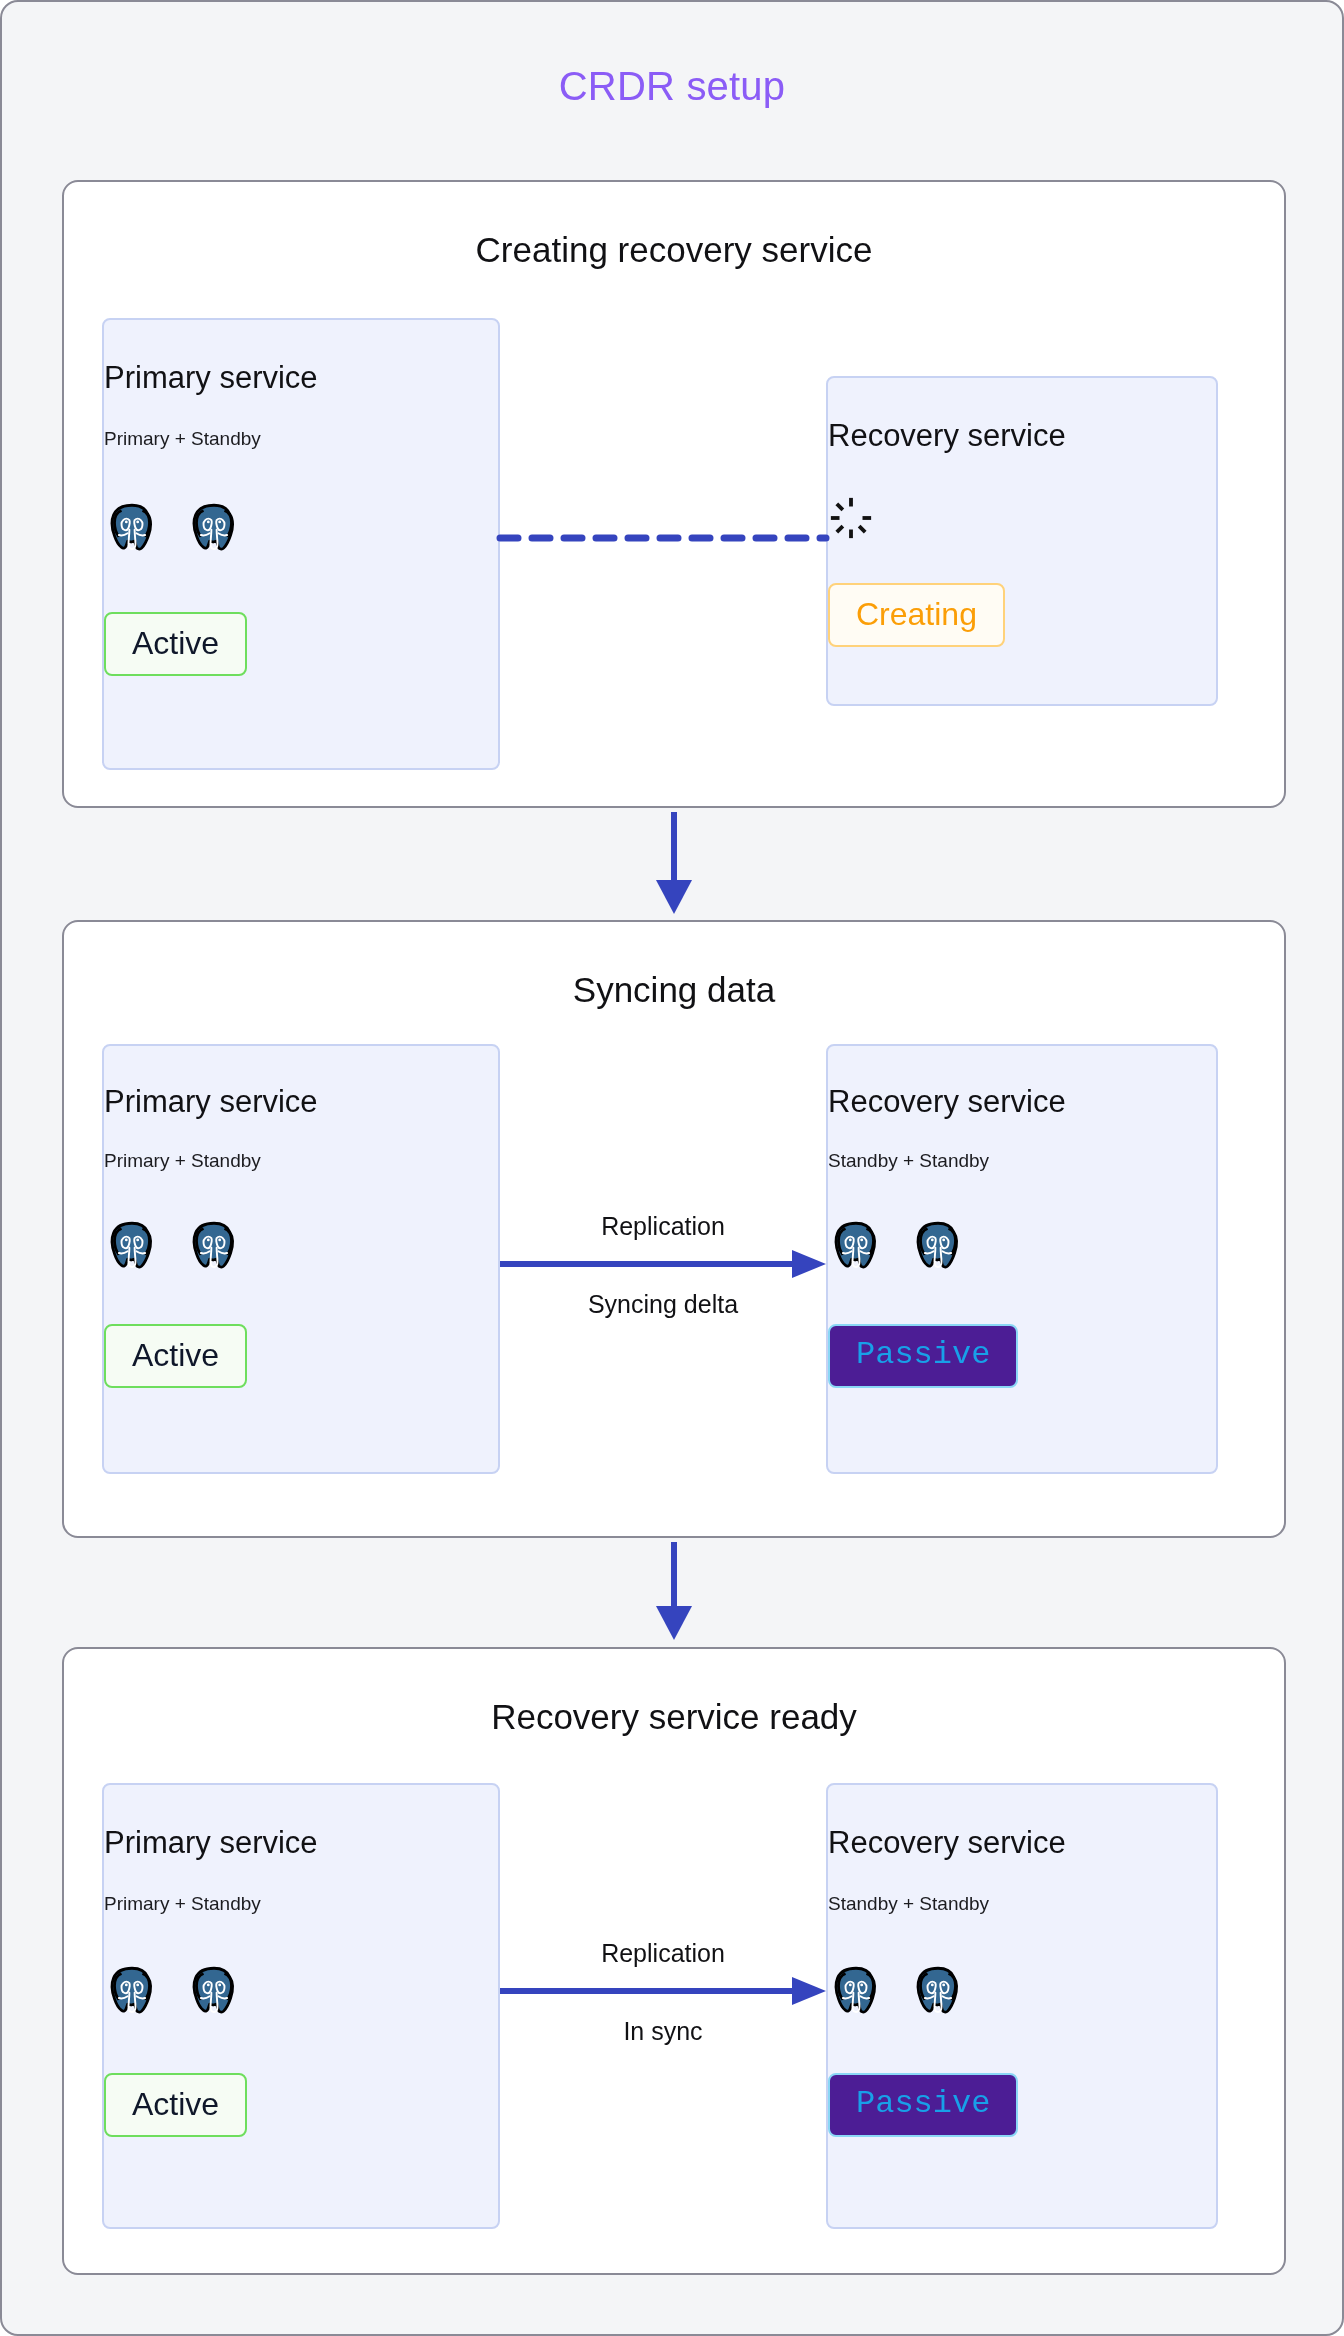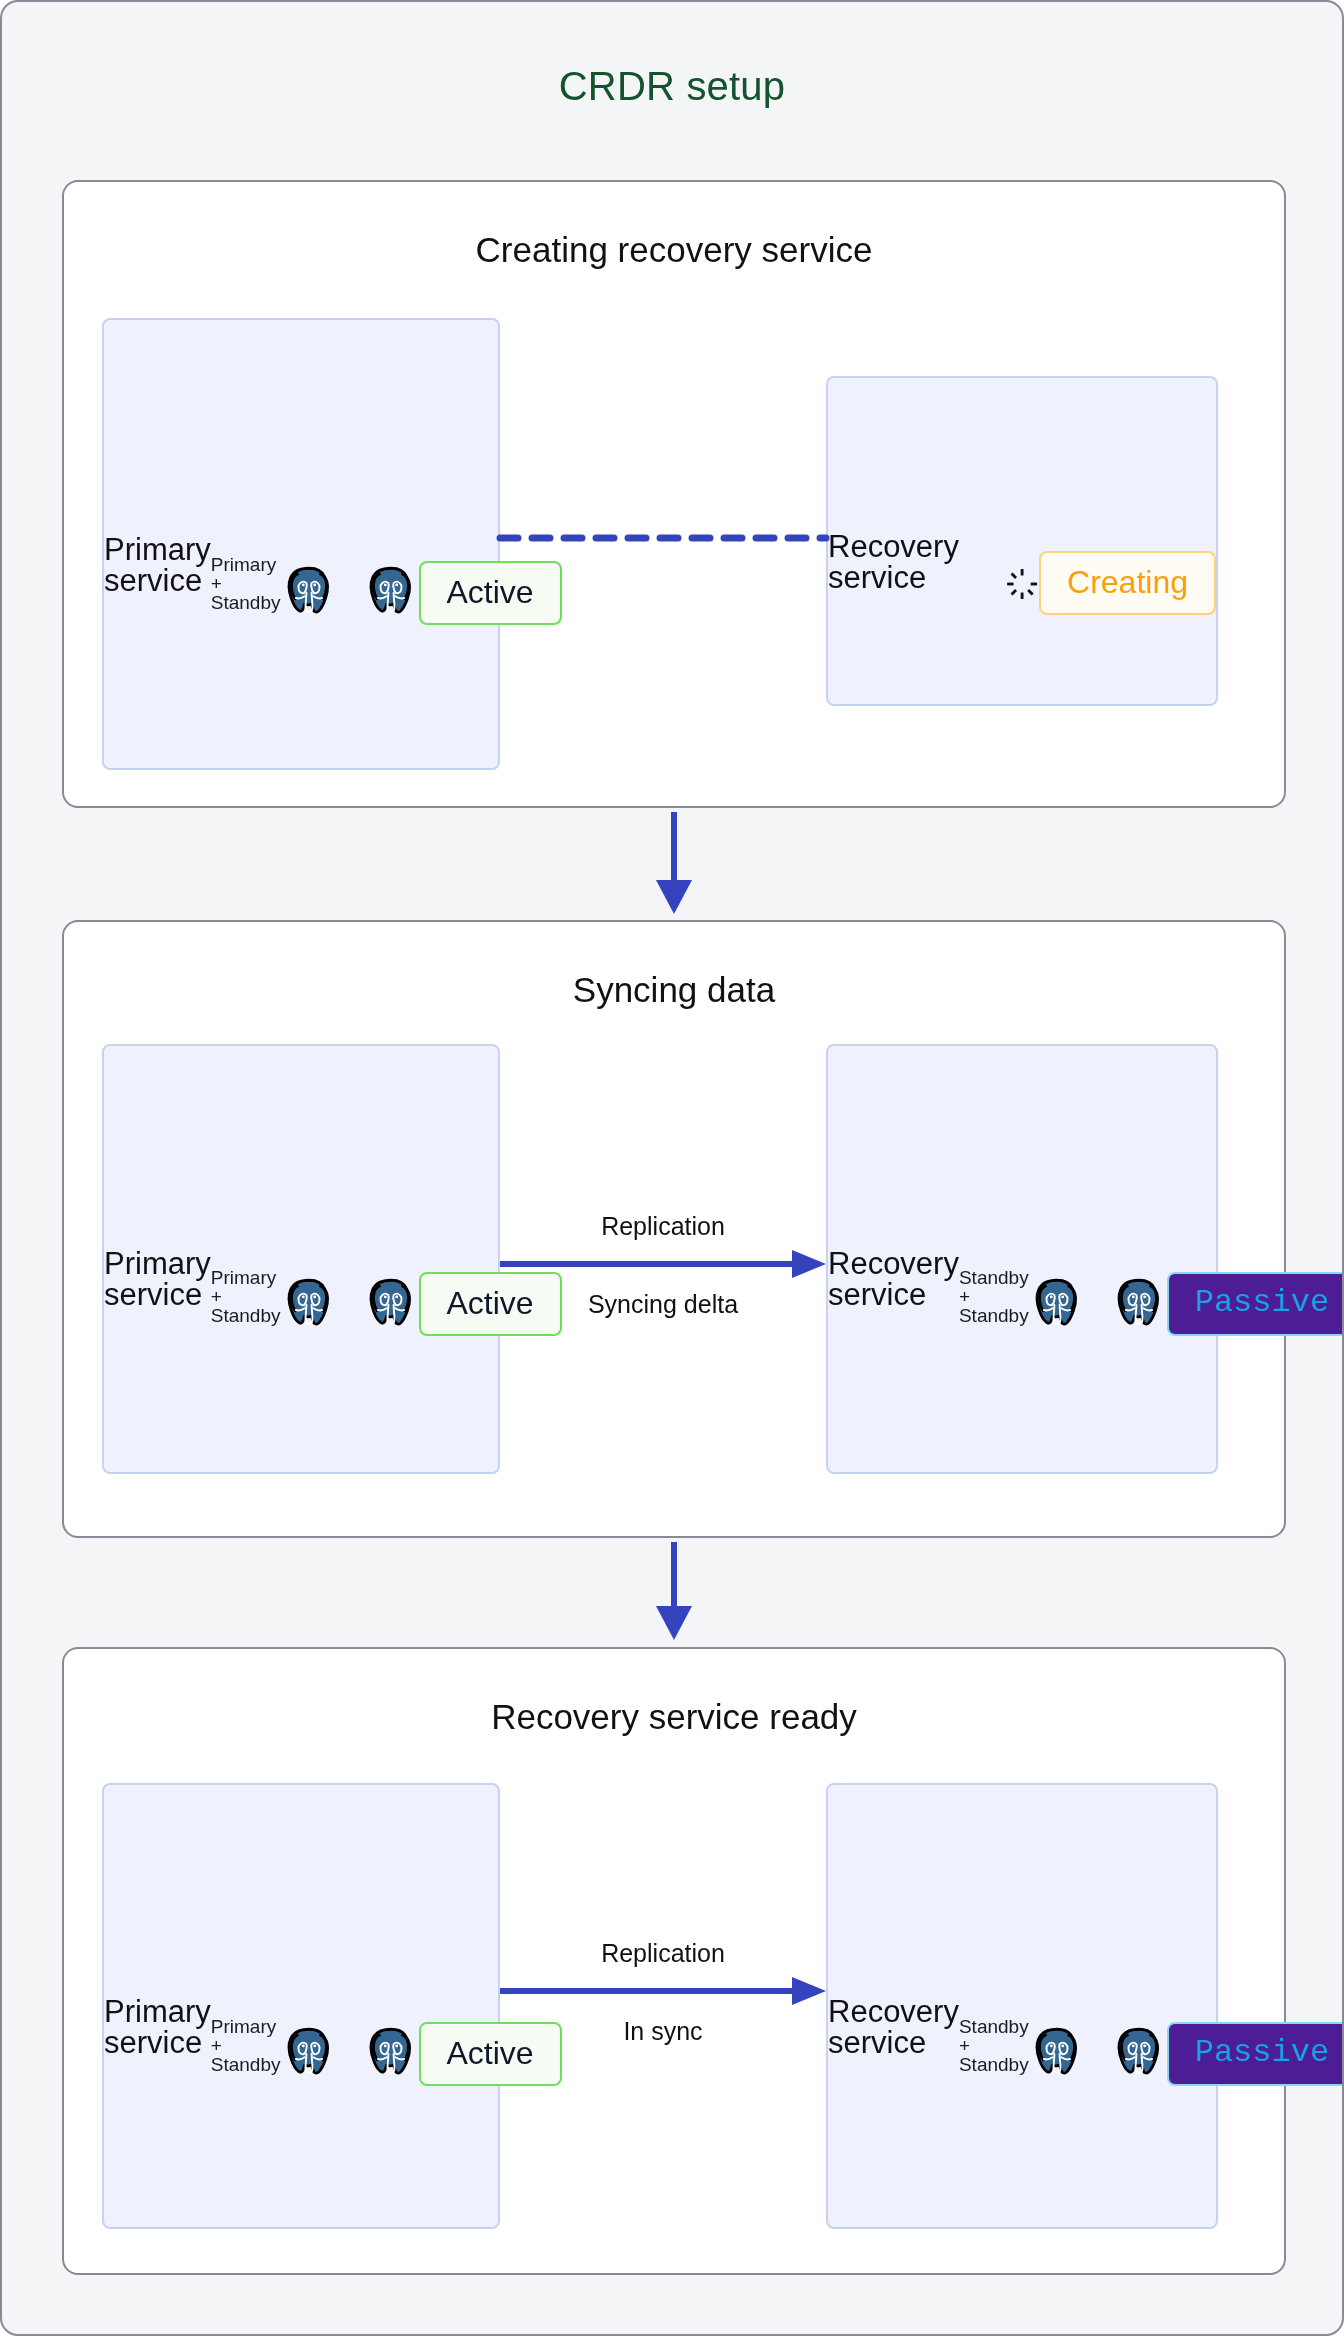--- a/index.html
+++ b/index.html
@@ -22,21 +22,21 @@
   }
 
   
   .page-title {
     position: absolute;
     top: 62px;
     left: 0;
     width: 100%;
     text-align: center;
     font-size: 40px;
-    color: #14532d;
+    color: #8b5cf6;
     font-weight: 400;
     letter-spacing: 0.2px;
   }
 
   
   .stage {
     position: absolute;
     left: 60px;
     width: 1224px;
     background: #ffffff;
@@ -58,21 +58,22 @@
     font-weight: 400;
   }
 
   
   .svc {
     position: absolute;
     background: #eff2fd;
     border: 2px solid #c7d2f3;
     border-radius: 8px;
     display: flex;
-    align-items: center;
+    flex-direction: column;
+    align-items: flex-start;
   }
   .svc-title {
     font-size: 31px;
     color: #111114;
     font-weight: 400;
     line-height: 1;
   }
   .svc-sub {
     font-size: 19px;
     color: #1c1c20;

